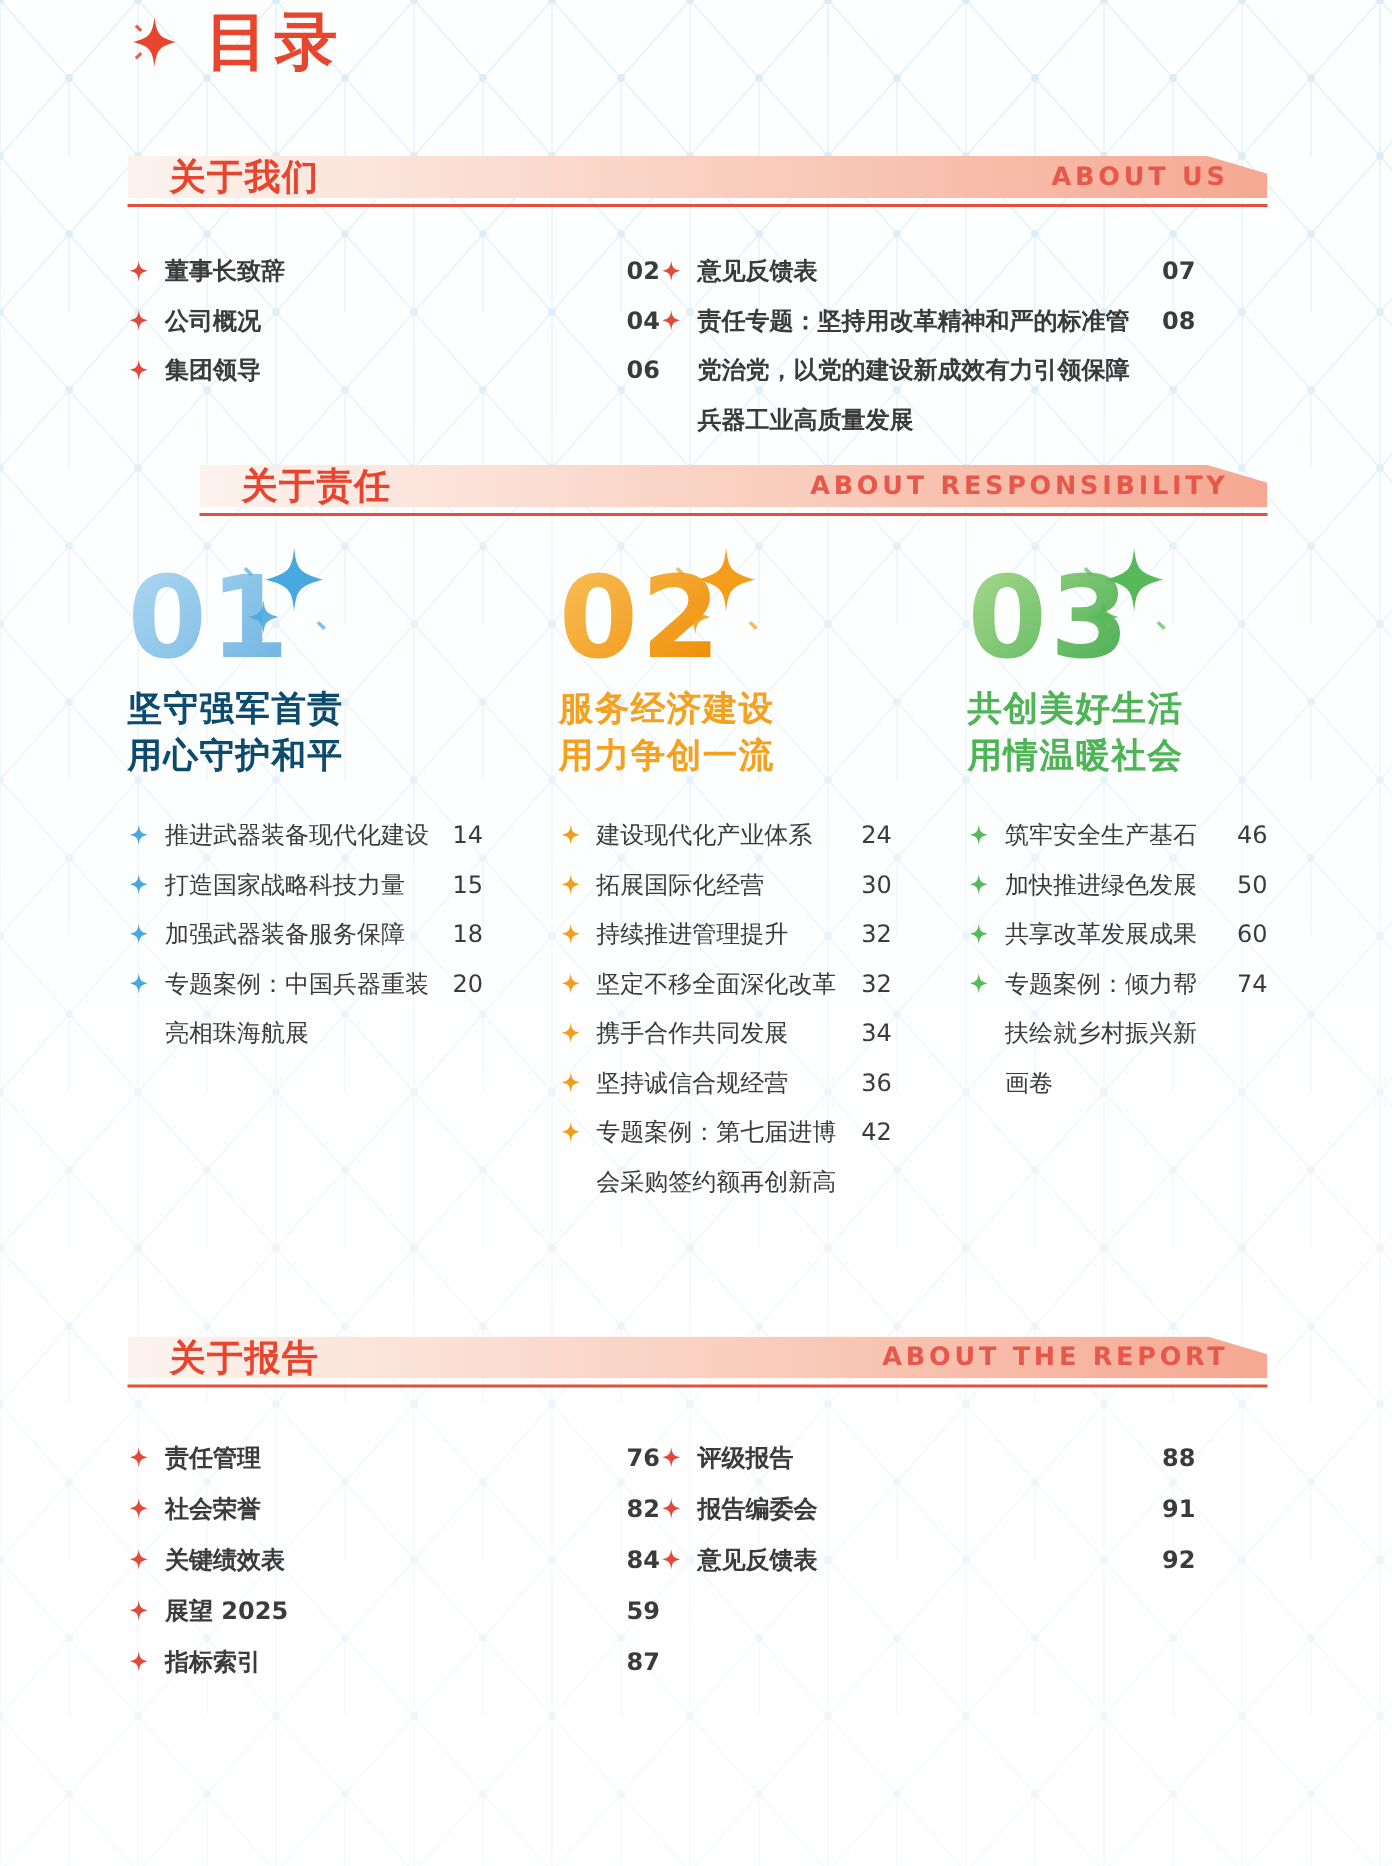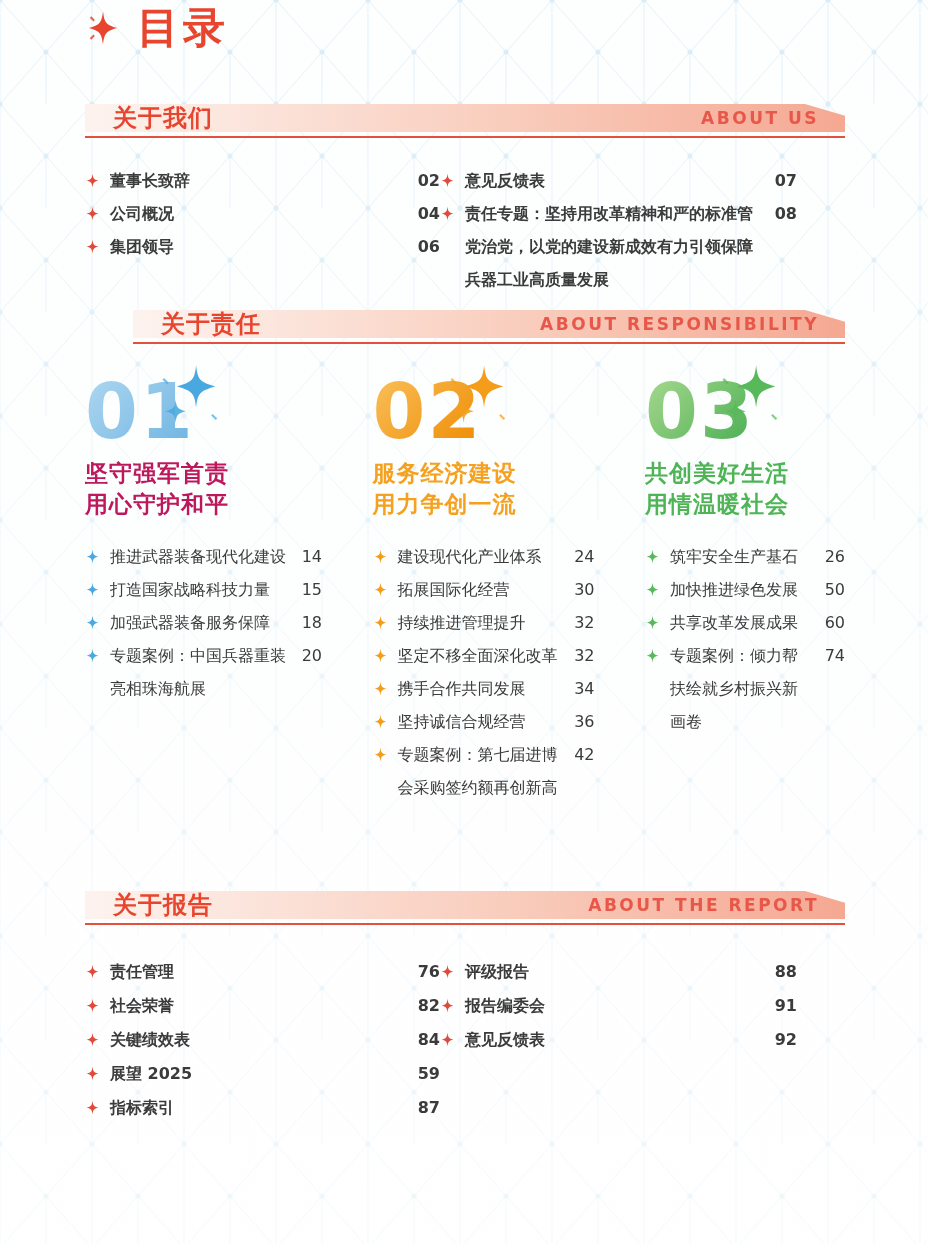--- a/index.html
+++ b/index.html
@@ -60,21 +60,21 @@
   .big-num {
     font-size:76px; font-weight:bold; line-height:.95; letter-spacing:2px;
     -webkit-background-clip:text; background-clip:text; color:transparent;
     display:inline-block;
   }
   .chapter-1 .big-num { background-image:linear-gradient(135deg,#aed7f0,#6db3e1); }
   .chapter-2 .big-num { background-image:linear-gradient(135deg,#f9c05a,#ee8a00); }
   .chapter-3 .big-num { background-image:linear-gradient(135deg,#a8d98e,#47ad52); }
   .big-spark { position:absolute; top:-12px; left:74px; width:64px; height:64px; }
   .chapter-head { margin-top:10px; font-size:23px; font-weight:bold; line-height:31px; letter-spacing:1px; }
-  .chapter-1 .chapter-head { color:#be185d; }
+  .chapter-1 .chapter-head { color:#0c4a6e; }
   .chapter-2 .chapter-head { color:#f5a01e; }
   .chapter-3 .chapter-head { color:#4eb456; }
   .chapter-list { margin-top:20px; }
 
   .section-gap-1 { margin-top:48px; }
   .section-gap-2 { margin-top:14px;padding-left:48px; }
   .section-gap-3 { margin-top:60px; }
   svg.sparkle { display:block; width:100%; height:100%; }
 </style>
 </head>
@@ -353,21 +353,21 @@
       </div>
       <div class="chapter-list">
 
           <div class="toc-item">
             <span class="spark c-green">
               <svg class="sparkle" viewBox="0 0 24 24" fill="currentColor">
                 <path d="M12 1 C13 8.5 14 10 21.5 12 C14 14 13 15.5 12 23 C11 15.5 10 14 2.5 12 C10 10 11 8.5 12 1 Z"></path>
               </svg>
             </span>
             <span class="label">筑牢安全生产基石</span>
-            <span class="pg">26</span>
+            <span class="pg">46</span>
           </div>
 
           <div class="toc-item">
             <span class="spark c-green">
               <svg class="sparkle" viewBox="0 0 24 24" fill="currentColor">
                 <path d="M12 1 C13 8.5 14 10 21.5 12 C14 14 13 15.5 12 23 C11 15.5 10 14 2.5 12 C10 10 11 8.5 12 1 Z"></path>
               </svg>
             </span>
             <span class="label">加快推进绿色发展</span>
             <span class="pg">50</span>

